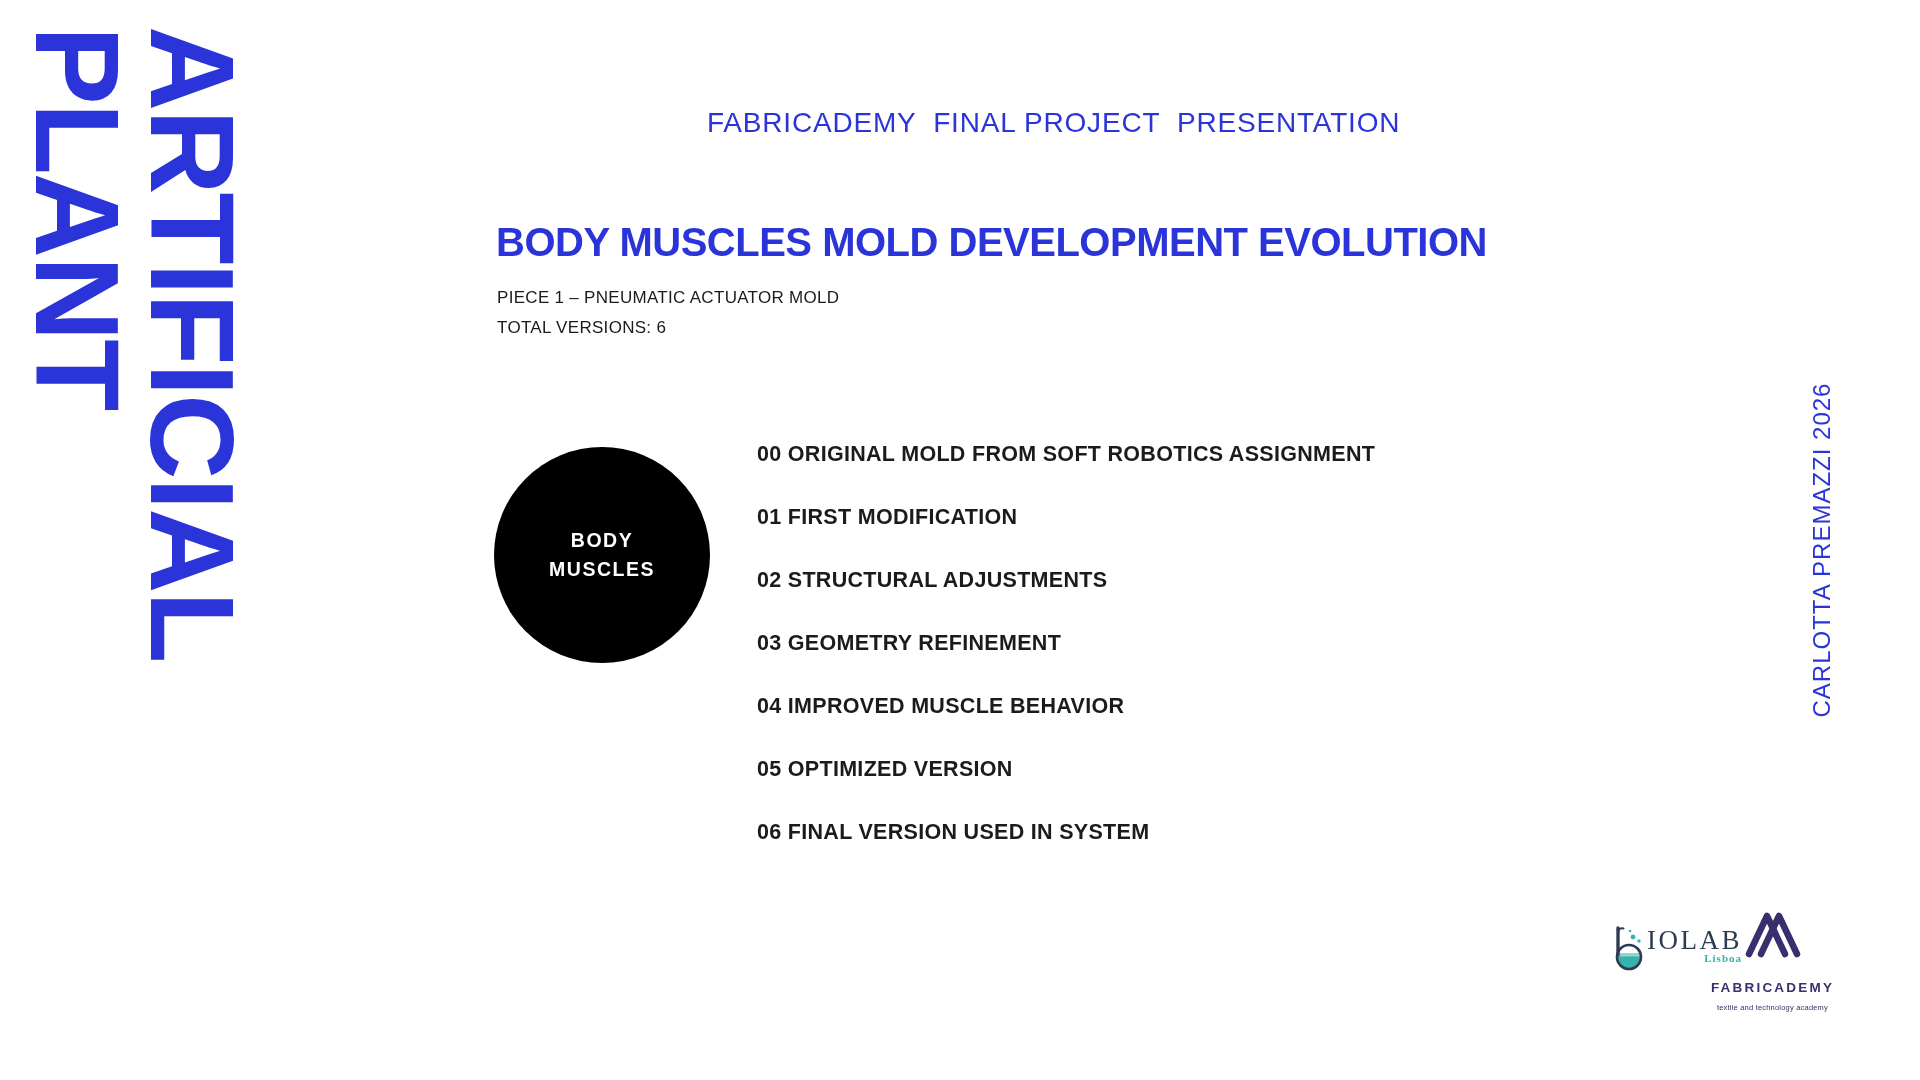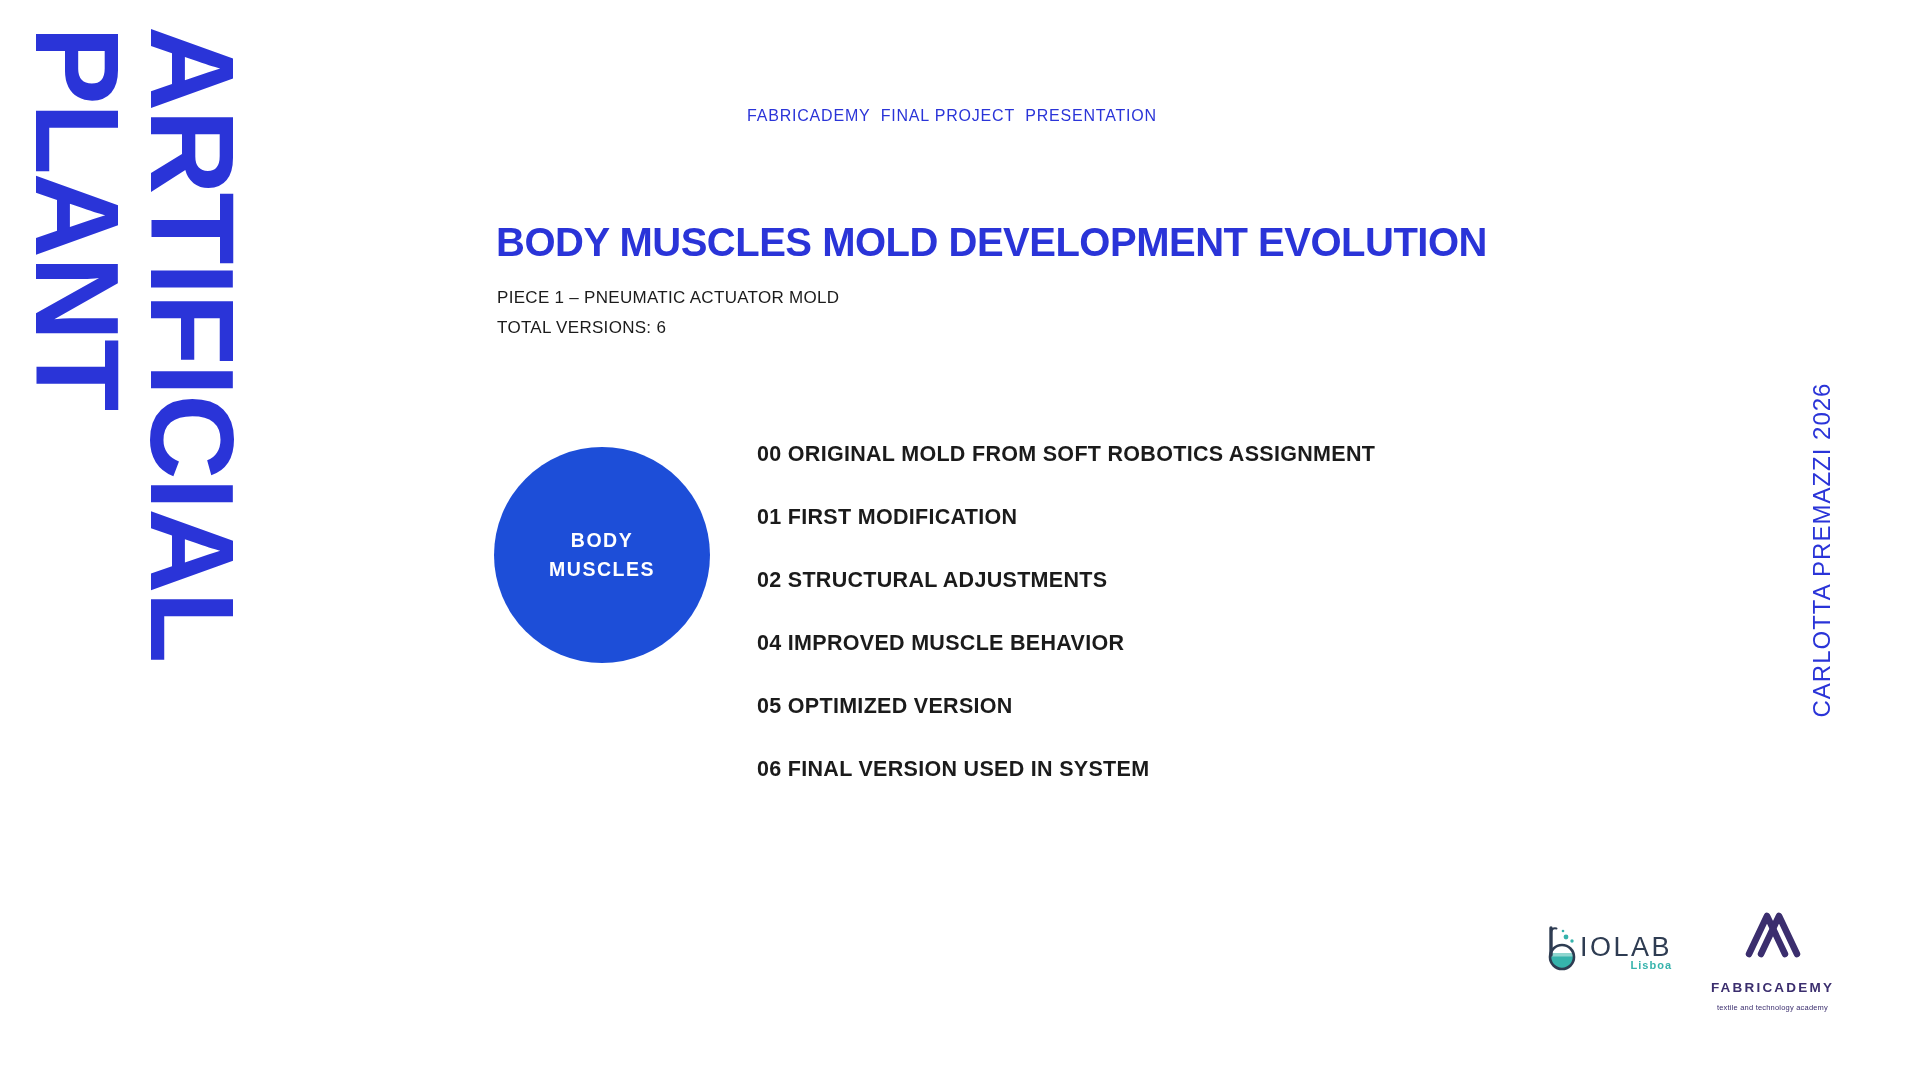--- a/index.html
+++ b/index.html
@@ -25,26 +25,25 @@
     letter-spacing: -2px;
     line-height: 0.97;
     color: #2a34d8;
   }
 
   
   .presentation-label {
     position: absolute;
     left: 707px;
     top: 107px;
-    font-size: 16px;
+    font-size: 28px;
     letter-spacing: 0.8px;
     color: #2a34d8;
     white-space: pre;
     font-weight: 400;
-    margin-left: 40px;
   }
 
   .main-title {
     position: absolute;
     left: 496px;
     top: 220px;
     font-size: 40px;
     font-weight: 800;
     letter-spacing: -0.5px;
     color: #2a34d8;
@@ -61,21 +60,21 @@
     color: #1b1b1b;
   }
 
   .badge-circle {
     position: absolute;
     left: 494px;
     top: 447px;
     width: 216px;
     height: 216px;
     border-radius: 50%;
-    background: #1d4ed8;
+    background: #000000;
     display: flex;
     flex-direction: column;
     align-items: center;
     justify-content: center;
     color: #ffffff;
     font-size: 19.5px;
     font-weight: 700;
     letter-spacing: 1.5px;
     line-height: 29px;
     text-align: center;
@@ -120,24 +119,25 @@
     justify-content: center;
     font-size: 24px;
     letter-spacing: 1px;
     color: #2a34d8;
     white-space: nowrap;
   }
 
   
   .biolab {
     position: absolute;
-    left: 1546px;
+    left: 1613px;
     top: 925px;
     display: flex;
-    align-items: center;
+    align-items: flex-start;
+    font-family: Liberation Serif, serif;
   }
   .biolab-text {
     margin-left: 2px;
     display: flex;
     flex-direction: column;
     align-items: flex-end;
   }
   .biolab-word {
     font-size: 27px;
     font-weight: 300;
@@ -201,20 +201,21 @@
   </div>
 
   <div class="version-list">
 
       <div class="version-item">00 ORIGINAL MOLD FROM SOFT ROBOTICS ASSIGNMENT</div>
 
       <div class="version-item">01 FIRST MODIFICATION</div>
 
       <div class="version-item">02 STRUCTURAL ADJUSTMENTS</div>
 
+      <div class="version-item">03 GEOMETRY REFINEMENT</div>
 
       <div class="version-item">04 IMPROVED MUSCLE BEHAVIOR</div>
 
       <div class="version-item">05 OPTIMIZED VERSION</div>
 
       <div class="version-item">06 FINAL VERSION USED IN SYSTEM</div>
     </div>
 
 
   <div class="author">CARLOTTA PREMAZZI 2026</div>

